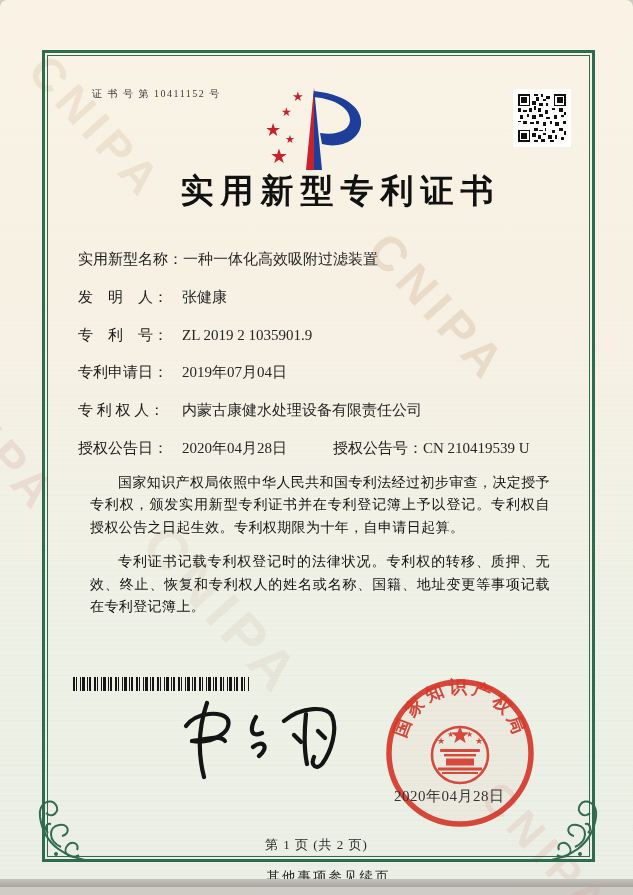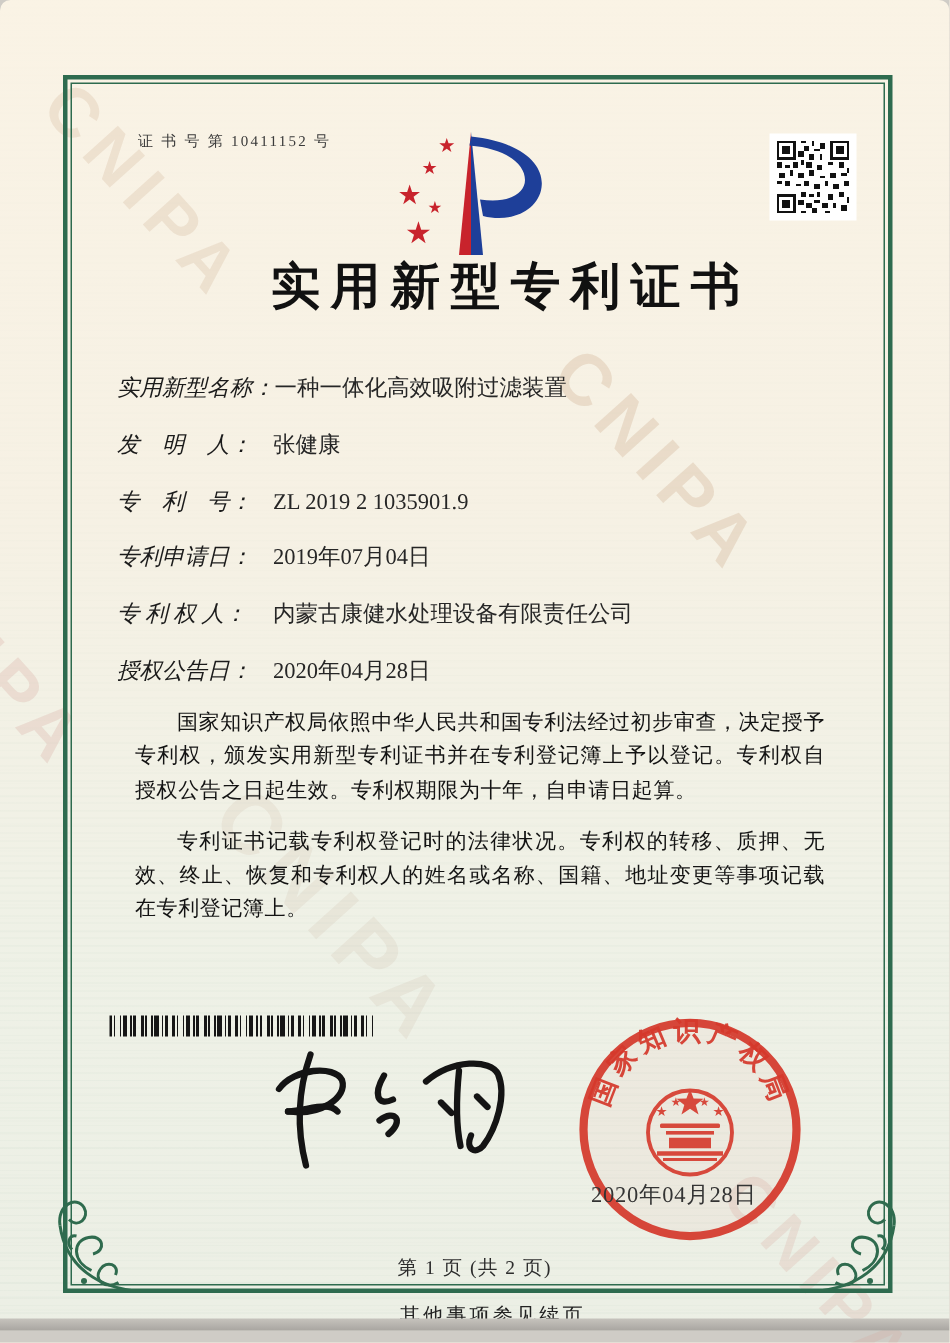--- a/index.html
+++ b/index.html
@@ -45,21 +45,21 @@
 
   .qr{position:absolute;left:513px;top:89px;width:58px;height:58px;background:#fff;padding:3px;box-sizing:border-box;}
 
   .title{
     position:absolute;left:0;top:169px;width:100%;text-align:center;
     font-size:33px;font-weight:bold;letter-spacing:7px;color:#111;padding-left:24px;
   }
 
   .content{position:absolute;left:78px;top:249px;width:484px;}
   .f-row{margin-bottom:16px;font-size:15px;line-height:1.45;position:relative;}
-  .f-label{display:inline-block;min-width:104px;color:#1b1b1b;vertical-align:top;font-style:italic;}
+  .f-label{display:inline-block;min-width:104px;color:#1b1b1b;vertical-align:top;}
   .f-value{color:#262626;}
   .f-value.wide{display:inline-block;width:372px;vertical-align:top;}
   .grant-row{margin-bottom:4px;}
   .grant-right{position:absolute;left:255px;top:0;white-space:nowrap;}
   .paras{margin-top:8px;}
   .paras p{
     margin:12px;font-size:14px;line-height:22.5px;text-indent:2em;
     text-align:justify;color:#131313;letter-spacing:.4px;
   }
 
@@ -193,20 +193,23 @@
       <span class="f-label">专　利　号：</span><span class="f-value">ZL 2019 2 1035901.9</span>
     </div>
     <div class="f-row">
       <span class="f-label">专利申请日：</span><span class="f-value">2019年07月04日</span>
     </div>
     <div class="f-row">
       <span class="f-label">专 利 权 人：</span><span class="f-value">内蒙古康健水处理设备有限责任公司</span>
     </div>
     <div class="f-row grant-row">
       <span class="f-label">授权公告日：</span><span class="f-value">2020年04月28日</span>
+      <span class="grant-right">
+        <span class="f-label" style="min-width:0;">授权公告号：</span><span class="f-value">CN 210419539 U</span>
+      </span>
     </div>
     <div class="paras">
       <p>国家知识产权局依照中华人民共和国专利法经过初步审查，决定授予专利权，颁发实用新型专利证书并在专利登记簿上予以登记。专利权自授权公告之日起生效。专利权期限为十年，自申请日起算。</p>
       <p>专利证书记载专利权登记时的法律状况。专利权的转移、质押、无效、终止、恢复和专利权人的姓名或名称、国籍、地址变更等事项记载在专利登记簿上。</p>
     </div>
   </div>
 
   <div class="barcode"></div>
 
 

